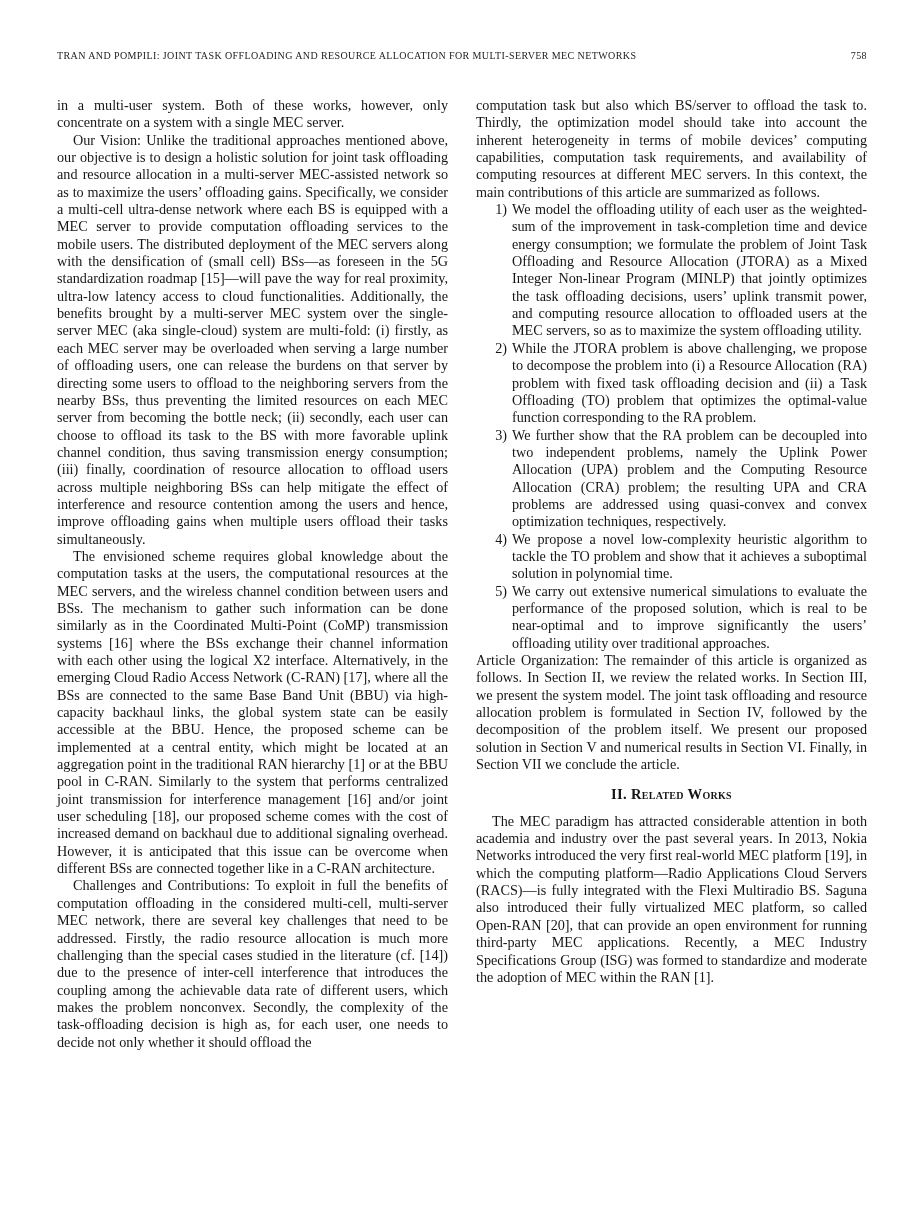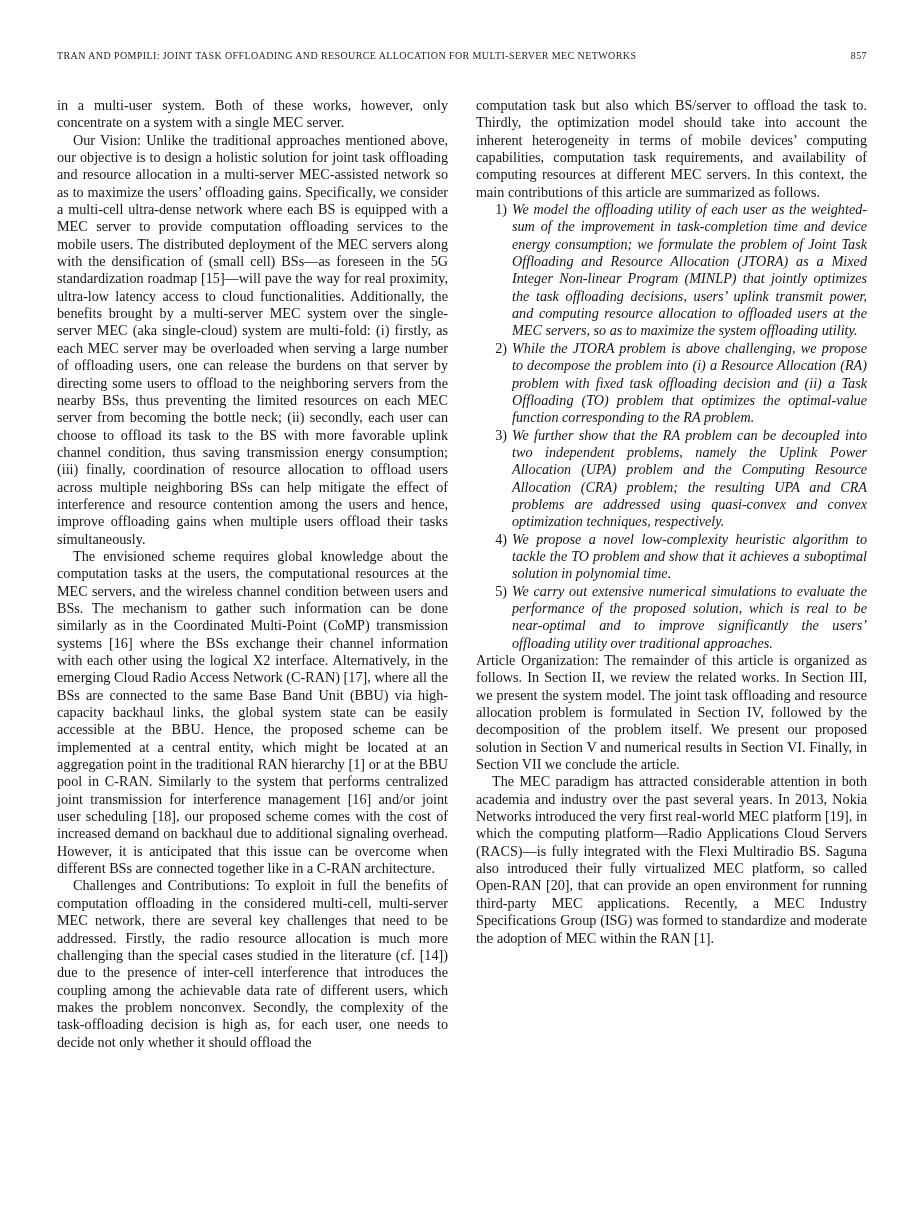--- a/index.html
+++ b/index.html
@@ -19,59 +19,59 @@
     display: flex;
     justify-content: space-between;
     align-items: flex-end;
     font-size: 10px;
     letter-spacing: 0.04em;
     color: #222;
     margin-bottom: 36px;
   }
   .columns {
     display: flex;
-    justify-content: space-between;
+    gap: 28px;
   }
   .col {
     width: 391px;
     font-size: 14.2px;
     line-height: 17.35px;
     text-align: justify;
   }
   p.para { text-indent: 16px; }
   p.para.noindent { text-indent: 0; }
   .lead { }
   .list-item {
     display: flex;
     padding-left: 14px;
   }
   .item-num {
     flex: none;
     width: 22px;
     padding-right: 5px;
     text-align: right;
   }
-  .item-text { flex: 1; text-align: justify; font-style: italic; }
+  .item-text { flex: 1; text-align: justify; }
   .section-heading {
     text-align: center;
     font-variant: small-caps;
     font-size: 14.6px;
     margin: 13px 0 9px 0;
     text-indent: 0;
     letter-spacing: 0.02em;
   }
 </style>
 </head>
 <body>
 
 <div class="page">
 
   <div class="running-header">
     <span>TRAN AND POMPILI: JOINT TASK OFFLOADING AND RESOURCE ALLOCATION FOR MULTI-SERVER MEC NETWORKS</span>
-    <span>857</span>
+    <span>758</span>
   </div>
 
   <div class="columns">
 
     <div class="col">
       <p class="para noindent">
         <span>in a multi-user system. Both of these works, however, only concentrate on a system with a single MEC server.</span>
       </p>
       <p class="para">
         <span class="lead">Our Vision: </span><span>Unlike the traditional approaches mentioned above, our objective is to design a holistic solution for joint task offloading and resource allocation in a multi-server MEC-assisted network so as to maximize the users’ offloading gains. Specifically, we consider a multi-cell ultra-dense network where each BS is equipped with a MEC server to provide computation offloading services to the mobile users. The distributed deployment of the MEC servers along with the densification of (small cell) BSs—as foreseen in the 5G standardization roadmap [15]—will pave the way for real proximity, ultra-low latency access to cloud functionalities. Additionally, the benefits brought by a multi-server MEC system over the single-server MEC (aka single-cloud) system are multi-fold: (i) firstly, as each MEC server may be overloaded when serving a large number of offloading users, one can release the burdens on that server by directing some users to offload to the neighboring servers from the nearby BSs, thus preventing the limited resources on each MEC server from becoming the bottle neck; (ii) secondly, each user can choose to offload its task to the BS with more favorable uplink channel condition, thus saving transmission energy consumption; (iii) finally, coordination of resource allocation to offload users across multiple neighboring BSs can help mitigate the effect of interference and resource contention among the users and hence, improve offloading gains when multiple users offload their tasks simultaneously.</span>
@@ -109,20 +109,21 @@
         <div class="list-item">
           <span class="item-num">5)</span>
           <span class="item-text">We carry out extensive numerical simulations to evaluate the performance of the proposed solution, which is real to be near-optimal and to improve significantly the users’ offloading utility over traditional approaches.</span>
         </div>
       </div>
 
       <p class="para noindent">
         <span class="lead">Article Organization: </span><span>The remainder of this article is organized as follows. In Section II, we review the related works. In Section III, we present the system model. The joint task offloading and resource allocation problem is formulated in Section IV, followed by the decomposition of the problem itself. We present our proposed solution in Section V and numerical results in Section VI. Finally, in Section VII we conclude the article.</span>
       </p>
 
+      <h2 class="section-heading">II. Related Works</h2>
 
       <p class="para">
         <span>The MEC paradigm has attracted considerable attention in both academia and industry over the past several years. In 2013, Nokia Networks introduced the very first real-world MEC platform [19], in which the computing platform—Radio Applications Cloud Servers (RACS)—is fully integrated with the Flexi Multiradio BS. Saguna also introduced their fully virtualized MEC platform, so called Open-RAN [20], that can provide an open environment for running third-party MEC applications. Recently, a MEC Industry Specifications Group (ISG) was formed to standardize and moderate the adoption of MEC within the RAN [1].</span>
       </p>
     </div>
 
   </div>
 </div>
 
 </body></html>

